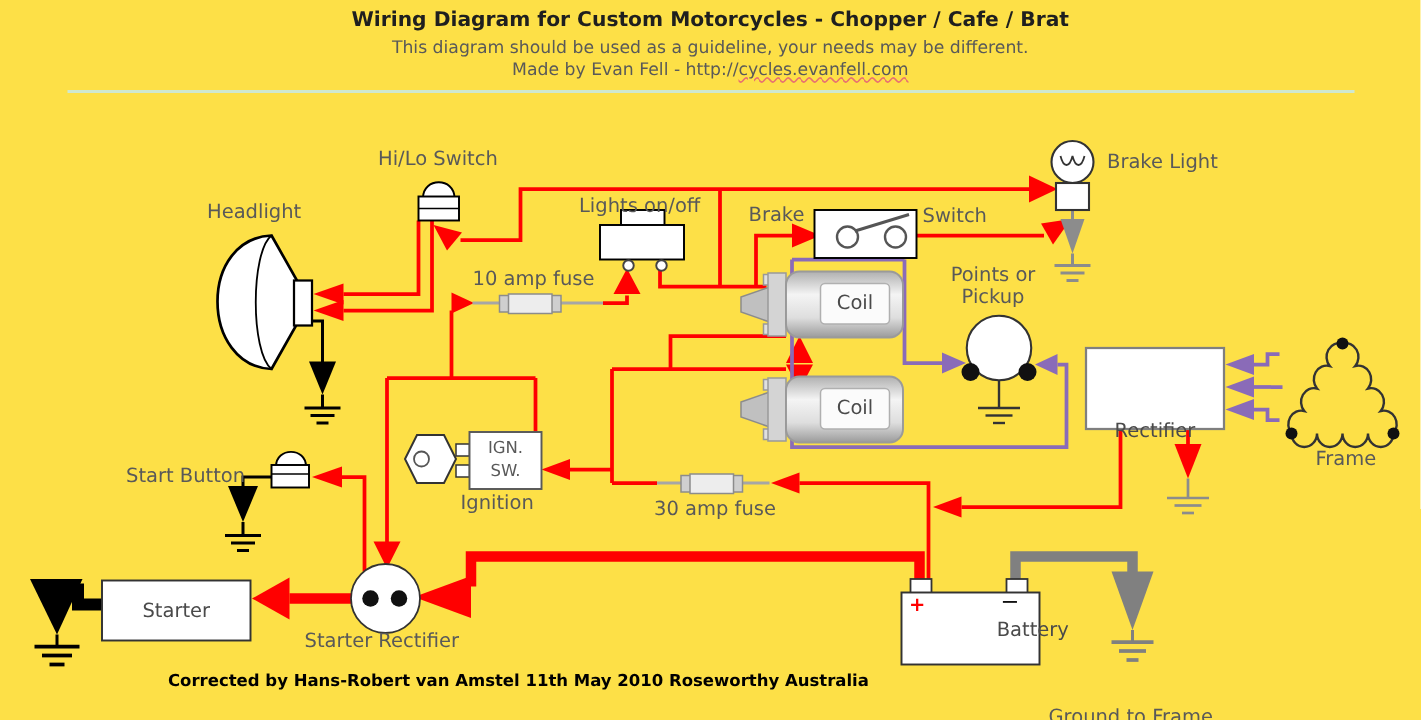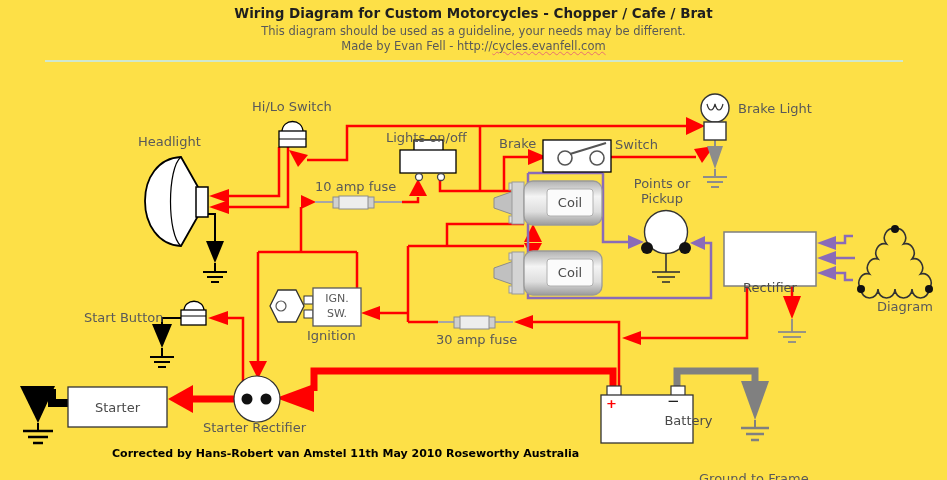--- a/index.html
+++ b/index.html
@@ -295,21 +295,21 @@
   <div class="lbl" style="left:138px;top:134px;">Headlight</div>
   <div class="lbl" style="left:252px;top:99px;">Hi/Lo Switch</div>
   <div class="lbl" style="left:386px;top:130px;">Lights on/off</div>
   <div class="lbl" style="left:315px;top:179px;">10 amp fuse</div>
   <div class="lbl" style="left:499px;top:136px;">Brake</div>
   <div class="lbl" style="left:615px;top:137px;">Switch</div>
   <div class="lbl" style="left:738px;top:101px;">Brake Light</div>
   <div class="points-lbl"><span>Points or</span><br>
       <span>Pickup</span></div>
   <div class="boxlbl" style="left:724px;top:232px;width:92px;height:54px;margin-top:28px;">Rectifier</div>
-  <div class="lbl" style="left:877px;top:299px;">Diagram</div>
+  <div class="lbl" style="left:877px;top:299px;">Frame</div>
   <div class="boxlbl" style="left:547px;top:189px;width:46px;height:27px;">Coil</div>
   <div class="boxlbl" style="left:547px;top:259px;width:46px;height:27px;">Coil</div>
   <div class="ign-lbl"><span>IGN.</span><br>
       <span>SW.</span></div>
   <div class="lbl" style="left:307px;top:328px;">Ignition</div>
   <div class="lbl" style="left:436px;top:332px;">30 amp fuse</div>
   <div class="lbl" style="left:84px;top:310px;text-align:right;">Start Button</div>
   <div class="boxlbl" style="left:68px;top:387px;width:99px;height:40px;">Starter</div>
   <div class="lbl" style="left:203px;top:420px;">Starter Rectifier</div>
   <div class="boxlbl" style="left:601px;top:408px;width:115px;height:24px;padding-left:30px;">Battery</div>

